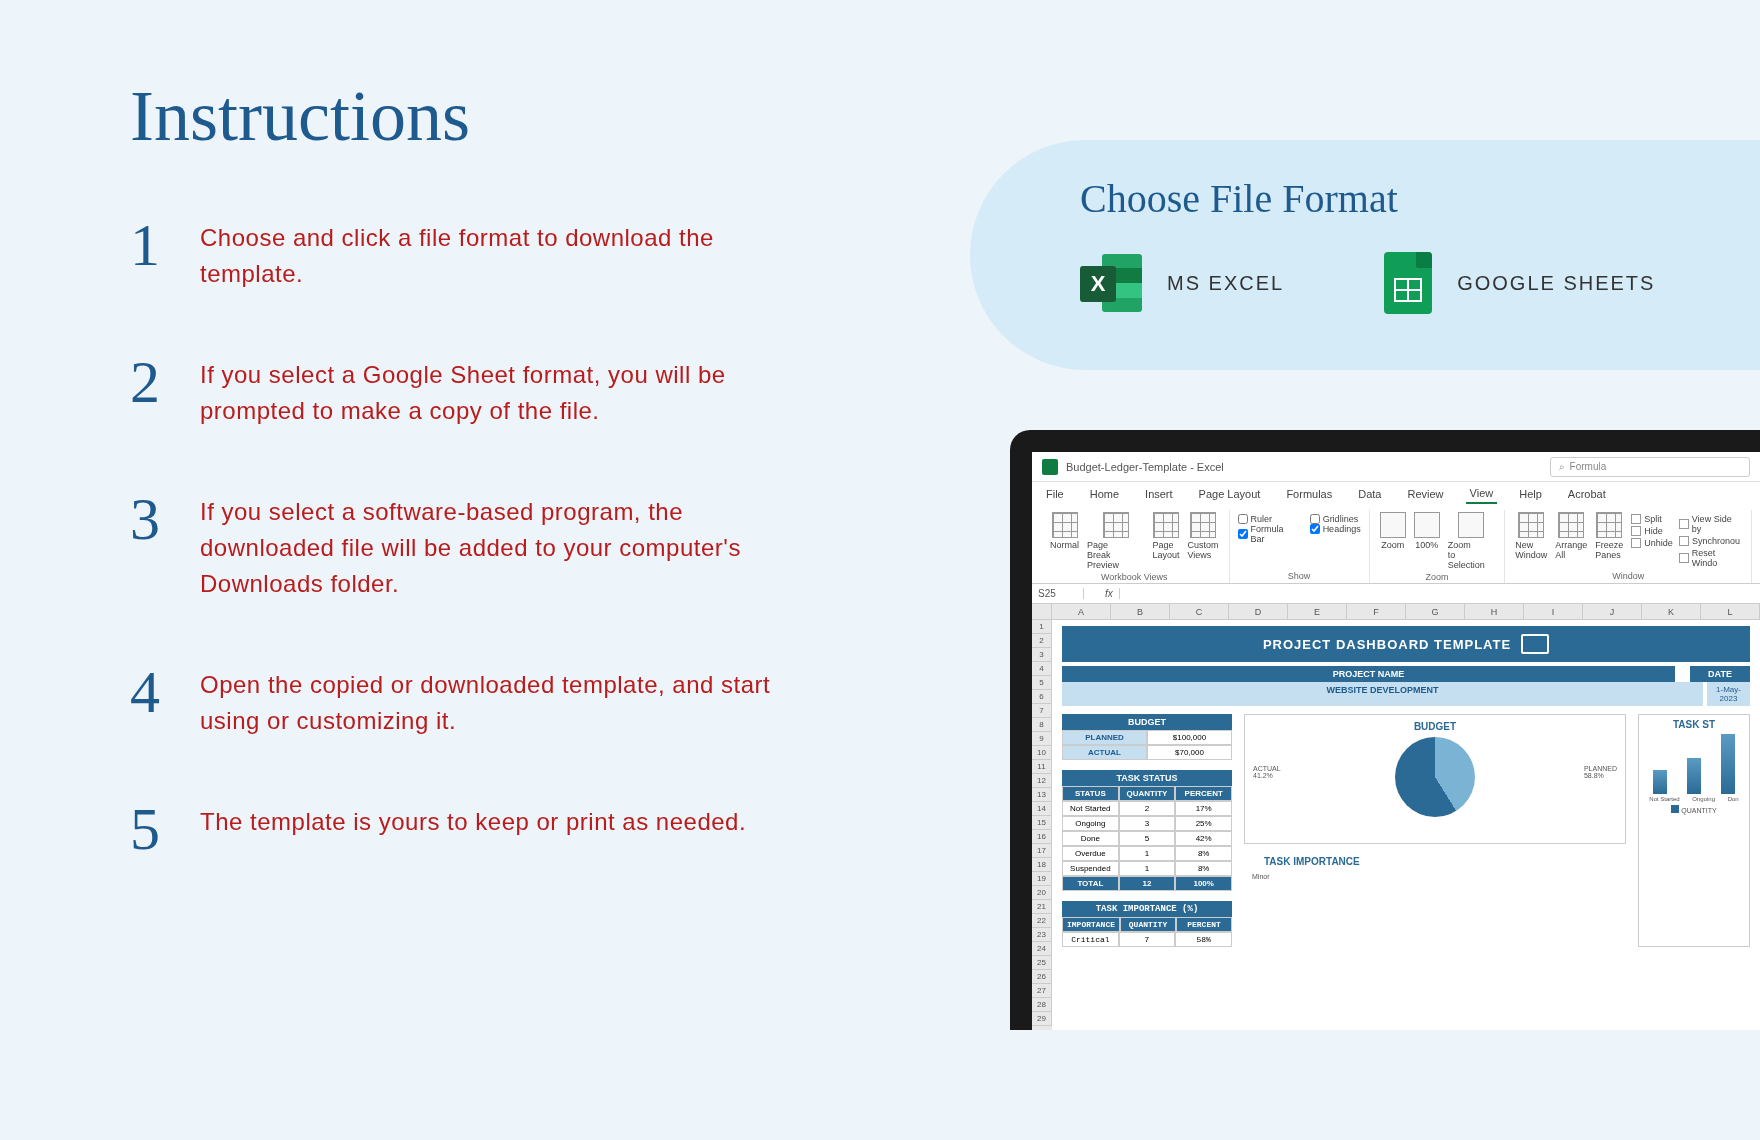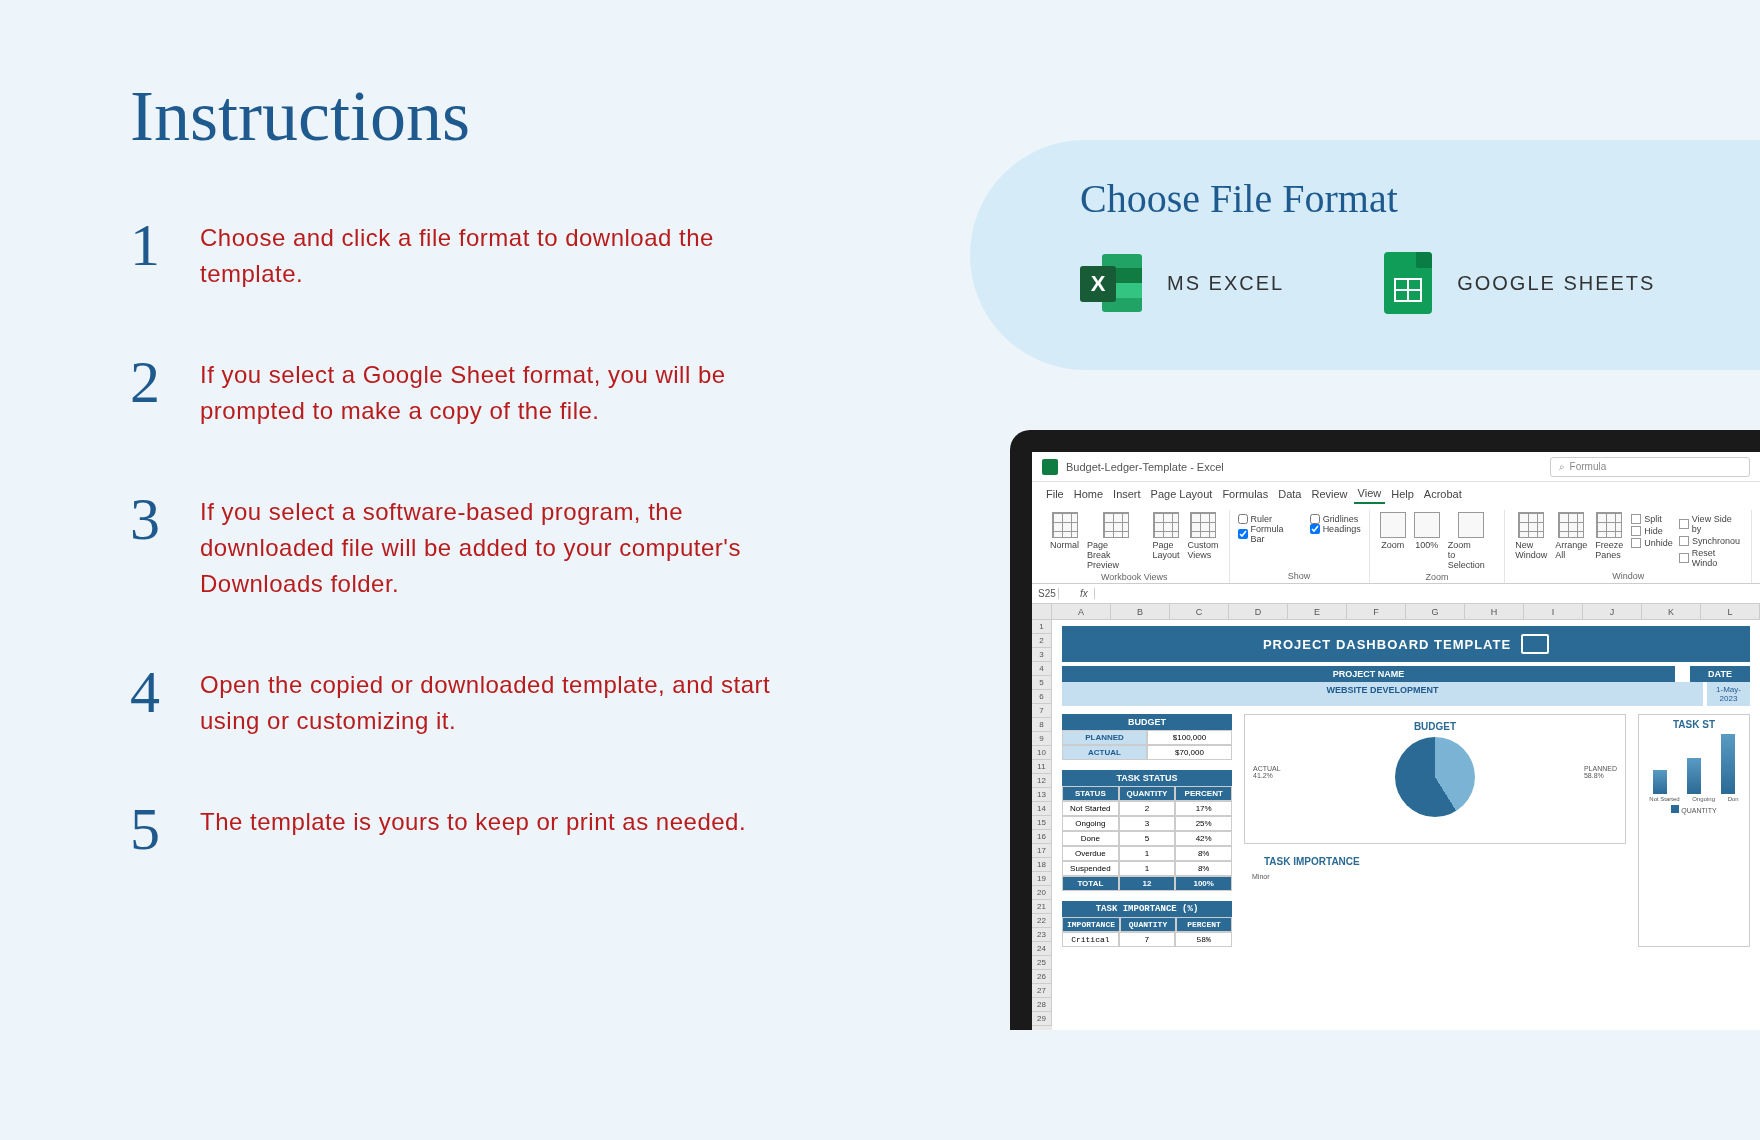--- a/index.html
+++ b/index.html
@@ -218,21 +218,21 @@
   gap: 5px;
   color: #888;
   font-size: 10px;
 }
 .excel-menubar {
   height: 24px;
   background: #fff;
   display: flex;
   align-items: center;
   padding: 0 10px;
-  gap: 2px;
+  gap: 18px;
   font-size: 11px;
   color: #444;
 }
 .menu-item { cursor: pointer; padding: 3px 4px; }
 .menu-item.active { border-bottom: 2px solid #107c41; }
 .excel-ribbon {
   height: 78px;
   background: #fff;
   border-bottom: 1px solid #ccc;
   display: flex;
@@ -273,21 +273,21 @@
 .ribbon-group-label { font-size: 9px; color: #666; margin-top: auto; padding-bottom: 2px; }
 .formula-bar {
   height: 20px;
   background: #fff;
   border-bottom: 1px solid #ccc;
   display: flex;
   align-items: center;
   font-size: 10px;
   color: #555;
 }
-.cell-ref { width: 27px; padding: 0 6px; border-right: 1px solid #ccc; }
+.cell-ref { width: 52px; padding: 0 6px; border-right: 1px solid #ccc; }
 .fx { padding: 0 6px; font-style: italic; border-right: 1px solid #ccc; margin-left: 15px; }
 .col-headers {
   height: 16px;
   background: #e8e8e8;
   display: flex;
   font-size: 9px;
   color: #555;
 }
 .row-num-head { width: 20px; border-right: 1px solid #ccc; border-bottom: 1px solid #ccc; }
 .col-head { flex: 1; min-width: 30px; text-align: center; border-right: 1px solid #ccc; border-bottom: 1px solid #ccc; line-height: 16px; }

